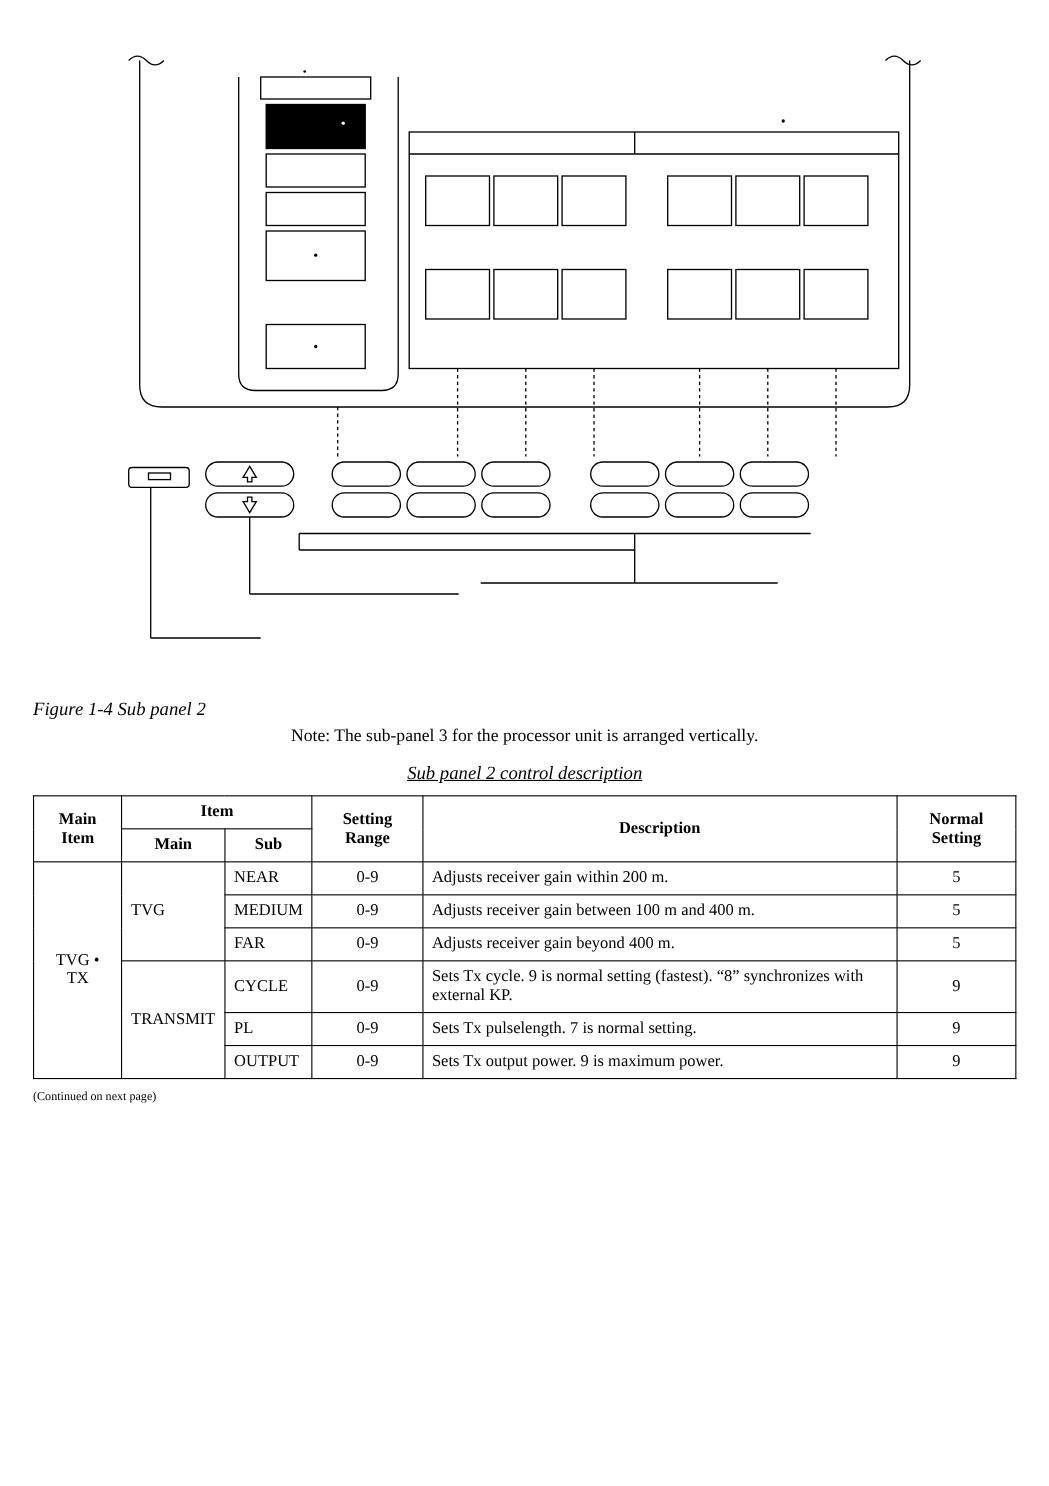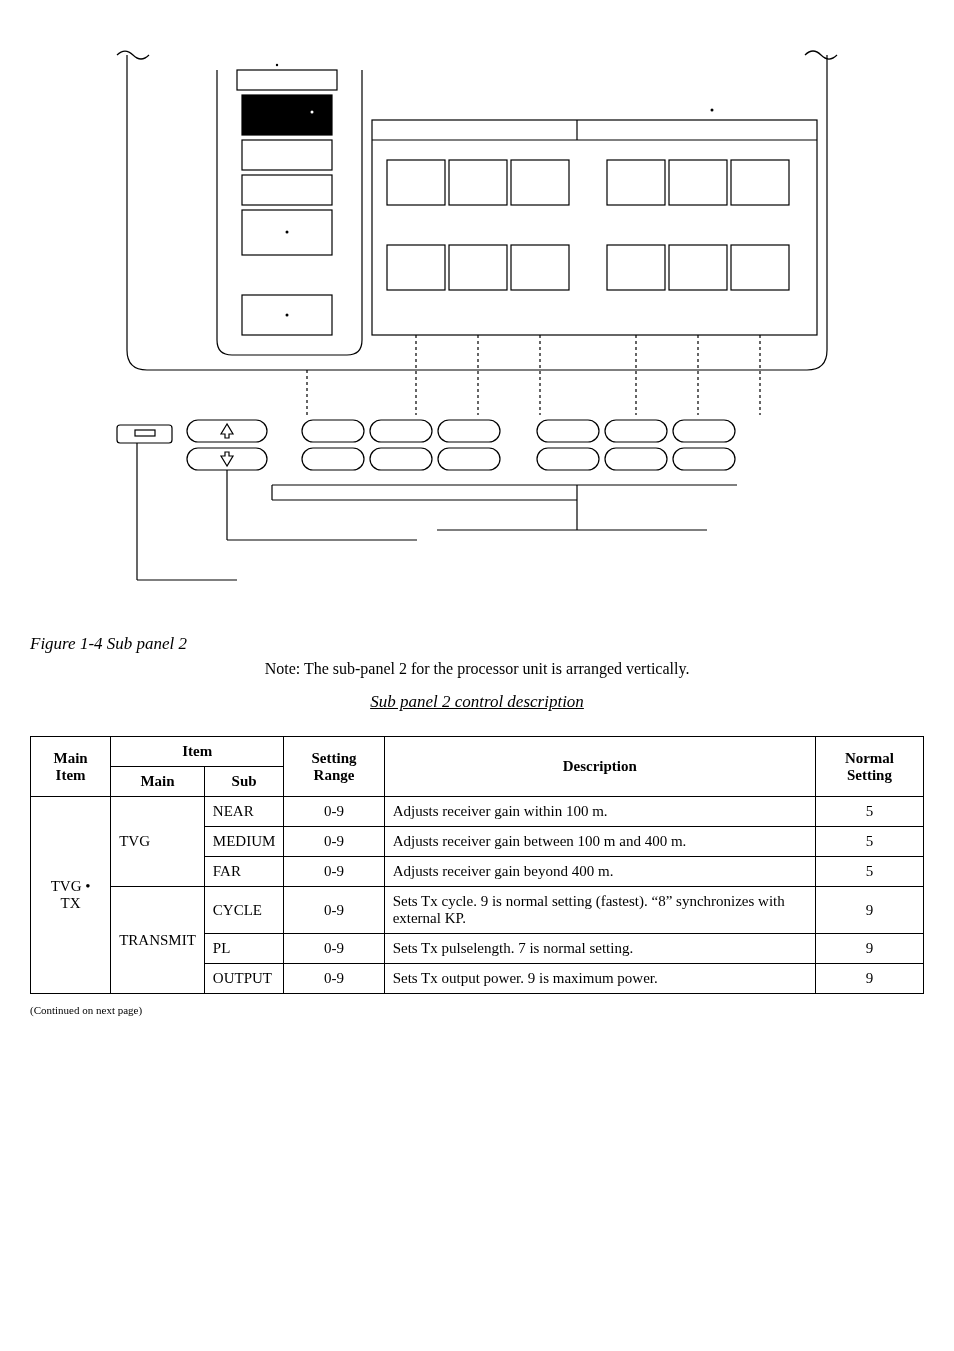--- a/index.html
+++ b/index.html
@@ -25,21 +25,21 @@
   .note {
     text-align: center;
     font-size: 16px;
     margin-bottom: 14px;
   }
   .table-title {
     text-align: center;
     font-style: italic;
     text-decoration: underline;
     font-size: 17px;
-    margin-bottom: 24px;
+    margin-bottom: 10px;
   }
   table.desc {
     border-collapse: collapse;
     width: 100%;
     margin: 0 auto;
   }
   table.desc th, table.desc td {
     border: 1px solid #000;
     padding: 6px 8px;
     vertical-align: middle;
@@ -146,21 +146,21 @@
     <line x1="185" y1="445" x2="650" y2="445"></line>
     <line x1="185" y1="460" x2="490" y2="460"></line>
 
     <line x1="490" y1="445" x2="490" y2="490"></line>
     <line x1="350" y1="490" x2="620" y2="490"></line>
   </g>
 </svg>
 </div>
 
 <div class="figure-caption">Figure 1-4 Sub panel 2</div>
-<div class="note">Note: The sub-panel 2 for the processor unit is arranged vertically.</div>
+<div class="note">Note: The sub-panel 3 for the processor unit is arranged vertically.</div>
 <div class="table-title">Sub panel 2 control description</div>
 
 <table class="desc">
   <tbody>
       <tr>
     <th rowspan="2">Main Item</th>
     <th colspan="2">Item</th>
     <th rowspan="2">Setting Range</th>
     <th rowspan="2">Description</th>
     <th rowspan="2">Normal Setting</th>
@@ -168,21 +168,21 @@
   <tr>
     <th>Main</th>
     <th>Sub</th>
   </tr>
 
   <tr>
     <td rowspan="6" class="center">TVG • TX</td>
     <td rowspan="3">TVG</td>
     <td>NEAR</td>
     <td class="center">0-9</td>
-    <td>Adjusts receiver gain within 100 m.</td>
+    <td>Adjusts receiver gain within 200 m.</td>
     <td class="center">5</td>
   </tr>
   <tr>
     <td>MEDIUM</td>
     <td class="center">0-9</td>
     <td>Adjusts receiver gain between 100 m and 400 m.</td>
     <td class="center">5</td>
   </tr>
   <tr>
     <td>FAR</td>

